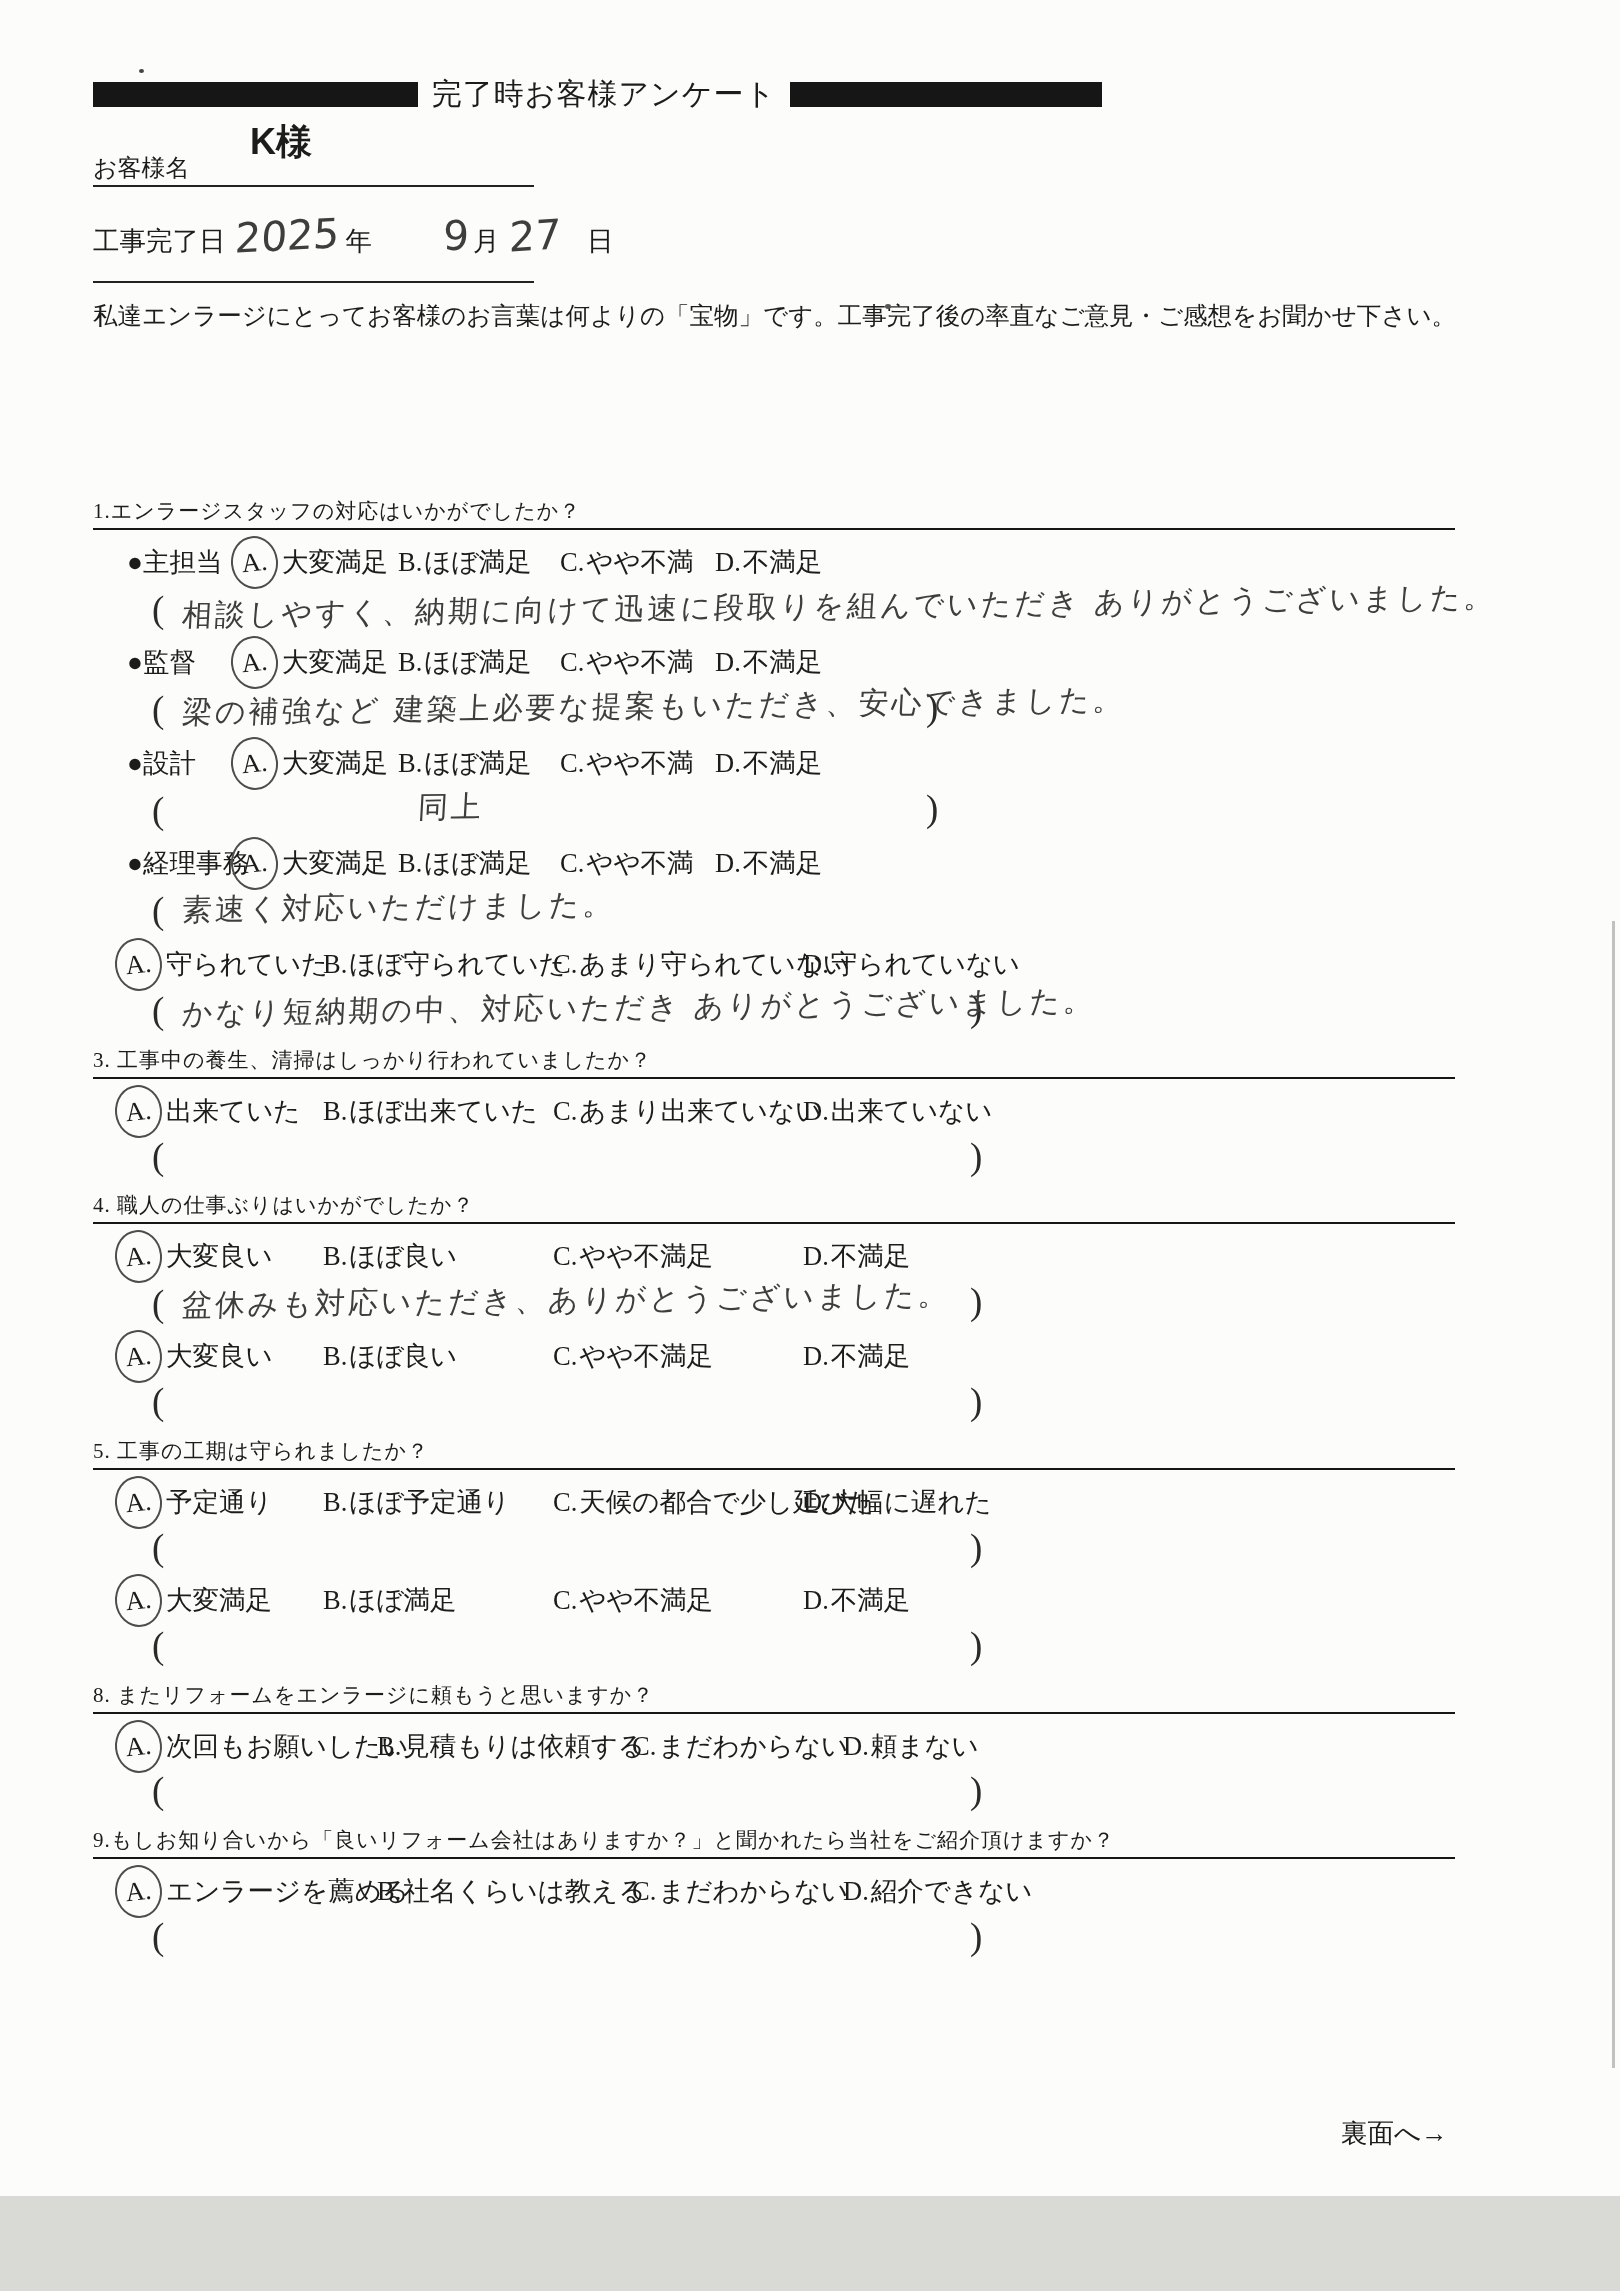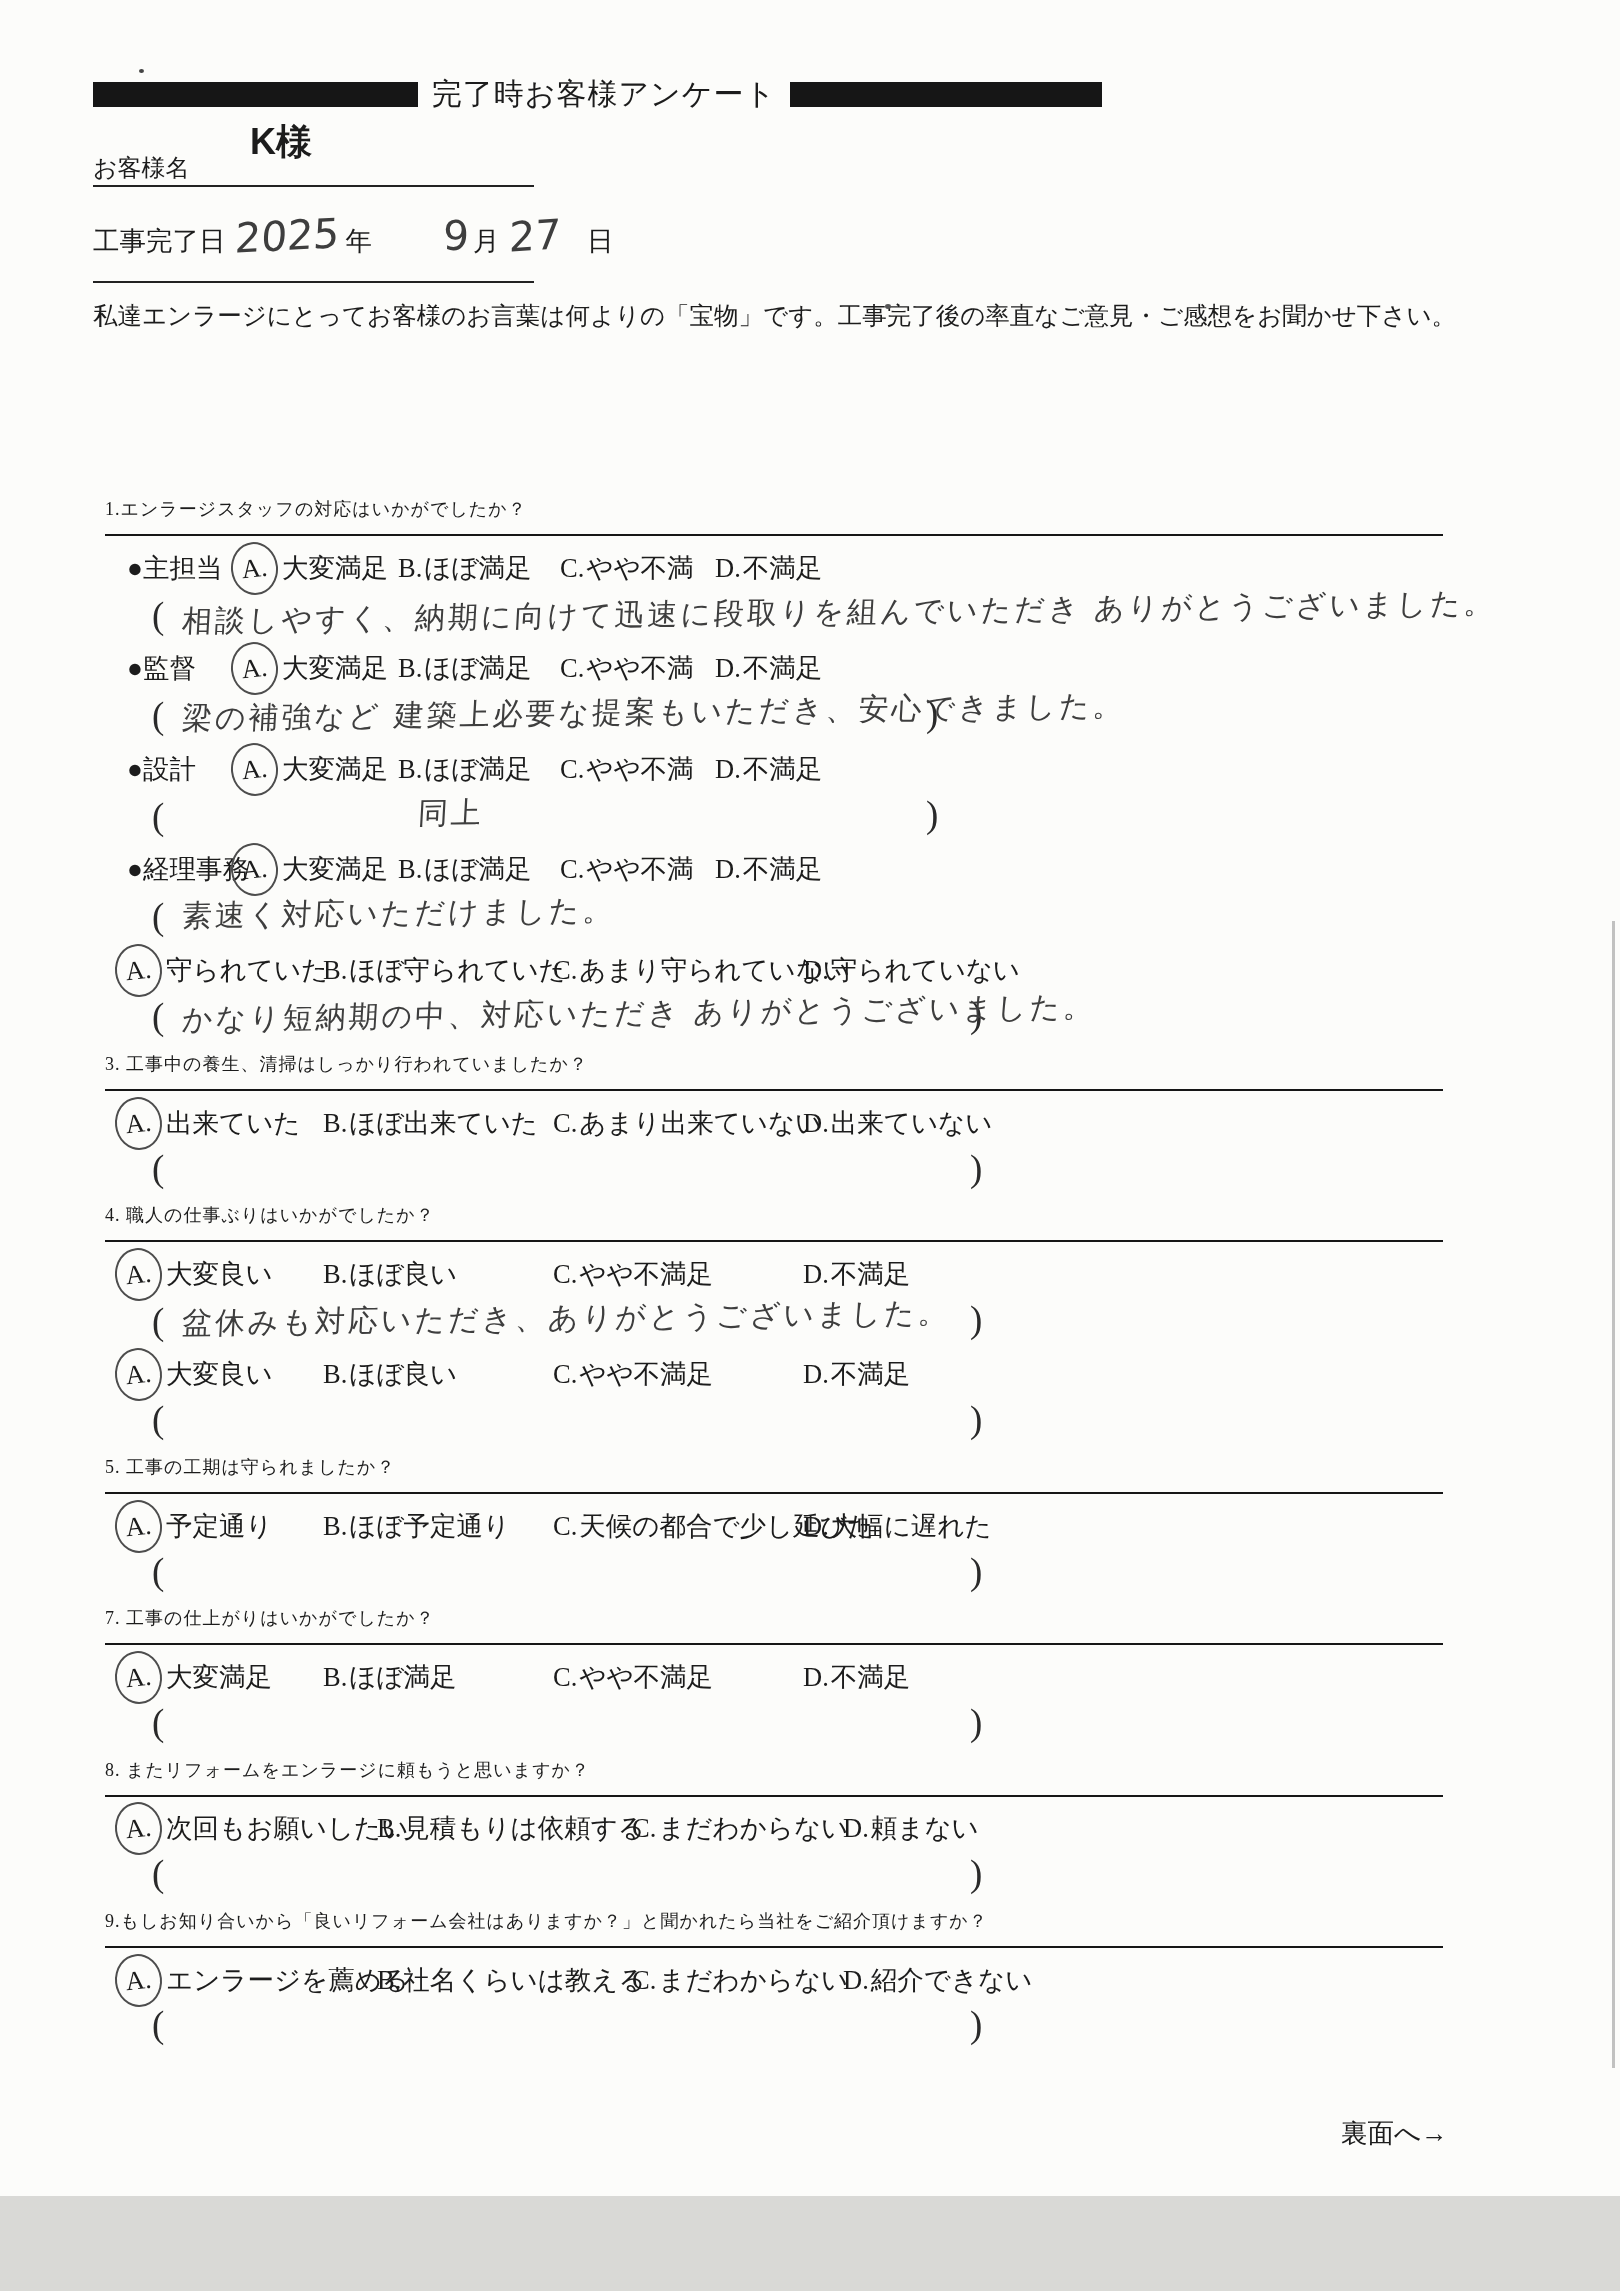--- a/index.html
+++ b/index.html
@@ -44,22 +44,22 @@
   .hw-year{font-size:41px;margin:0 5.9px 0 9.8px;transform:rotate(-3deg) skewX(-6deg);}
   .hw-month{font-size:41px;margin:0 3.9px 0 71px;transform:rotate(2deg);}
   .hw-day{font-size:41px;margin:0 25.5px 0 9.8px;transform:rotate(-4deg) skewX(-5deg);}
 
   .intro{margin:15.7px 0 0 0;font-size:24.5px;letter-spacing:0;white-space:nowrap;}
 
   
   .q{margin-top:13.7px;}
   .q1{margin-top:165px;}
   .q-title{
-    margin:12px;font-weight:normal;font-size:18px;letter-spacing:1px;
-    padding-bottom:13px;border-bottom:2.9px solid #161616;white-space:nowrap;
+    margin:0;font-weight:normal;font-size:21px;letter-spacing:1px;
+    padding-bottom:3px;border-bottom:2.9px solid #161616;white-space:nowrap;
   }
   .opts{display:grid;font-size:26.5px;margin:13.7px 0 0 34px;white-space:nowrap;}
   .grid-q1{grid-template-columns:116px 155px 162px 155px auto;}
   .grid-a{grid-template-columns:196px 230px 250px auto;}
   .grid-b{grid-template-columns:250px 255px 211px auto;}
   .opt{white-space:nowrap;}
   .key{margin-right:2px;}
   .circ{
     display:inline-flex;align-items:center;justify-content:center;
     min-width:43px;height:49px;
@@ -242,21 +242,20 @@
         <span class="opt"><span class="key">D.</span><span class="lbl">大幅に遅れた</span></span>
       </div>
       <div class="comment">
         <span class="paren">(</span>
         <span class="hw cmt"></span>
         <span class="paren close">)</span>
       </div>
     </section>
 
     <section class="q">
-      <h2 class="q-title">7. 工事の仕上がりはいかがでしたか？</h2>
       <div class="opts grid-a">
         <span class="opt"><span class="key circ">A.</span><span class="lbl">大変満足</span></span>
         <span class="opt"><span class="key">B.</span><span class="lbl">ほぼ満足</span></span>
         <span class="opt"><span class="key">C.</span><span class="lbl">やや不満足</span></span>
         <span class="opt"><span class="key">D.</span><span class="lbl">不満足</span></span>
       </div>
       <div class="comment">
         <span class="paren">(</span>
         <span class="hw cmt"></span>
         <span class="paren close">)</span>

